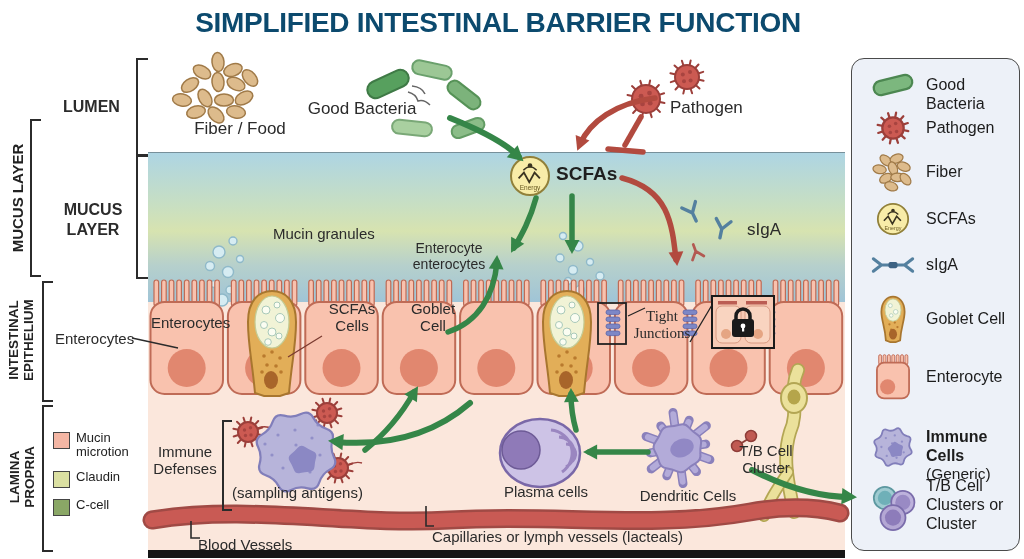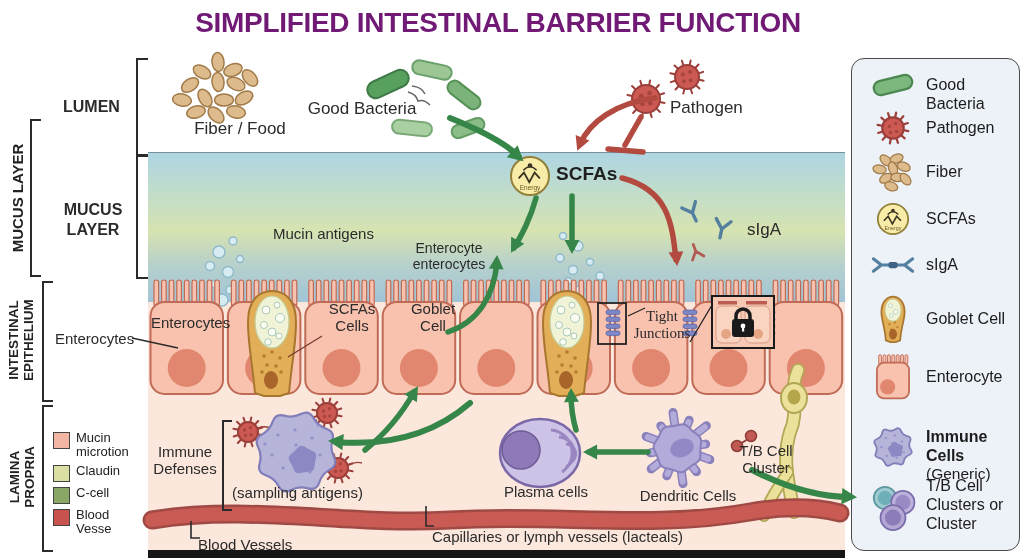--- a/index.html
+++ b/index.html
@@ -1,41 +1,41 @@
 <!DOCTYPE html>
 <html><head>
 <meta charset="utf-8">
 <style>
   html,body{margin:0;padding:0;background:#ffffff;}
   body{width:1024px;height:559px;position:relative;overflow:hidden;
        font-family:"Liberation Sans", sans-serif;color:#222;}
   .abs{position:absolute;}
   #title{left:148px;top:7px;width:700px;text-align:center;font-size:28px;
-         font-weight:800;letter-spacing:-0.3px;color:#701a75;z-index:3;}
+         font-weight:800;letter-spacing:-0.3px;color:#0c4a6e;z-index:3;}
   .bg{z-index:0;}
   #lumen-bg{left:148px;top:42px;width:697px;height:110px;background:#ffffff;}
   #mucus-bg{left:148px;top:152px;width:697px;height:150px;
     background:linear-gradient(180deg,#aed5e3 0%,#c8dfc2 35%,#d7e3b0 52%,#b6d0cc 75%,#9fc4d7 100%);
     border-top:1.5px solid #77909a;}
   #lamina-bg{left:148px;top:302px;width:697px;height:248px;background:#fbe7dc;}
   #art{left:0;top:0;z-index:2;pointer-events:none;}
   .lab{z-index:3;font-size:15px;line-height:1.15;color:#2b2b2b;}
   .c{text-align:center;}
   .b{font-weight:bold;}
   .bracket{z-index:3;border-left:2.5px solid #2b2b2b;border-top:2.5px solid #2b2b2b;
            border-bottom:2.5px solid #2b2b2b;}
   .vlab{display:flex;align-items:center;justify-content:center;text-align:center;
         transform:rotate(-90deg);font-weight:bold;z-index:3;line-height:1.1;}
   #legend{left:851px;top:58px;width:167px;height:491px;background:#edf1f8;
           border:1.6px solid #4a4a4a;border-radius:13px;z-index:1;}
   .lg-icon{position:absolute;}
   .lg-lab{position:absolute;left:74px;width:88px;font-size:16px;color:#1c1c1c;line-height:1.2;}
   .lg-sub{font-weight:normal;font-size:15.5px;}
   #mini-legend{left:53px;top:431px;width:92px;z-index:3;display:flex;
-               flex-direction:column;gap:4px;}
+               flex-direction:column;gap:10px;}
   .ml-row{display:flex;align-items:flex-start;font-size:13px;line-height:1.1;color:#222;}
   .ml-sq{width:15px;height:15px;border:1.4px solid #444;margin-right:6px;flex-shrink:0;margin-top:1px;}
 </style>
 </head>
 <body>
 
 <div class="abs bg" id="lumen-bg"></div>
 <div class="abs bg" id="mucus-bg"></div>
 <div class="abs bg" id="lamina-bg"></div>
 
@@ -58,32 +58,28 @@
       <span style="width: 62px;">Mucin microtion</span>
     </div>
     <div class="ml-row">
       <span class="ml-sq" style="background: rgb(219, 224, 162);"></span>
       <span style="width: 62px;">Claudin</span>
     </div>
     <div class="ml-row">
       <span class="ml-sq" style="background: rgb(138, 167, 102);"></span>
       <span style="width: 62px;">C-cell</span>
     </div>
-    <div class="ml-row">
-      <span class="ml-sq" style="background: rgb(200, 83, 78);"></span>
-      <span style="width: 62px;">Blood Vesse</span>
-    </div>
   </div>
 
 <div class="abs lab c" style="left:160px;top:119px;width:160px;font-size:17px;">Fiber / Food</div>
 <div class="abs lab c" style="left:300px;top:99px;width:124px;font-size:17px;">Good Bacteria</div>
 <div class="abs lab" style="left:670px;top:98px;font-size:17px;">Pathogen</div>
 
 <div class="abs lab" style="left:556px;top:163px;font-size:19px;font-weight:600;color:#1f1f1f;">SCFAs</div>
-<div class="abs lab" style="left:273px;top:225px;">Mucin antigens</div>
+<div class="abs lab" style="left:273px;top:225px;">Mucin granules</div>
 <div class="abs lab c" style="left:405px;top:240px;width:88px;font-size:14px;">Enterocyte enterocytes</div>
 <div class="abs lab" style="left:747px;top:220px;font-size:17px;">sIgA</div>
 
 <div class="abs lab" style="left:151px;top:314px;">Enterocytes</div>
 <div class="abs lab c" style="left:320px;top:300px;width:64px;">SCFAs Cells</div>
 <div class="abs lab c" style="left:402px;top:300px;width:62px;">Goblet Cell</div>
 <div class="abs lab c" style="left:628px;top:308px;width:68px;font-family:Liberation Serif, serif;">Tight Junctions</div>
 
 <div class="abs lab c" style="left:150px;top:443px;width:70px;">Immune Defenses</div>
 <div class="abs bracket" style="left:222px;top:420px;width:8px;height:87px;"></div>

